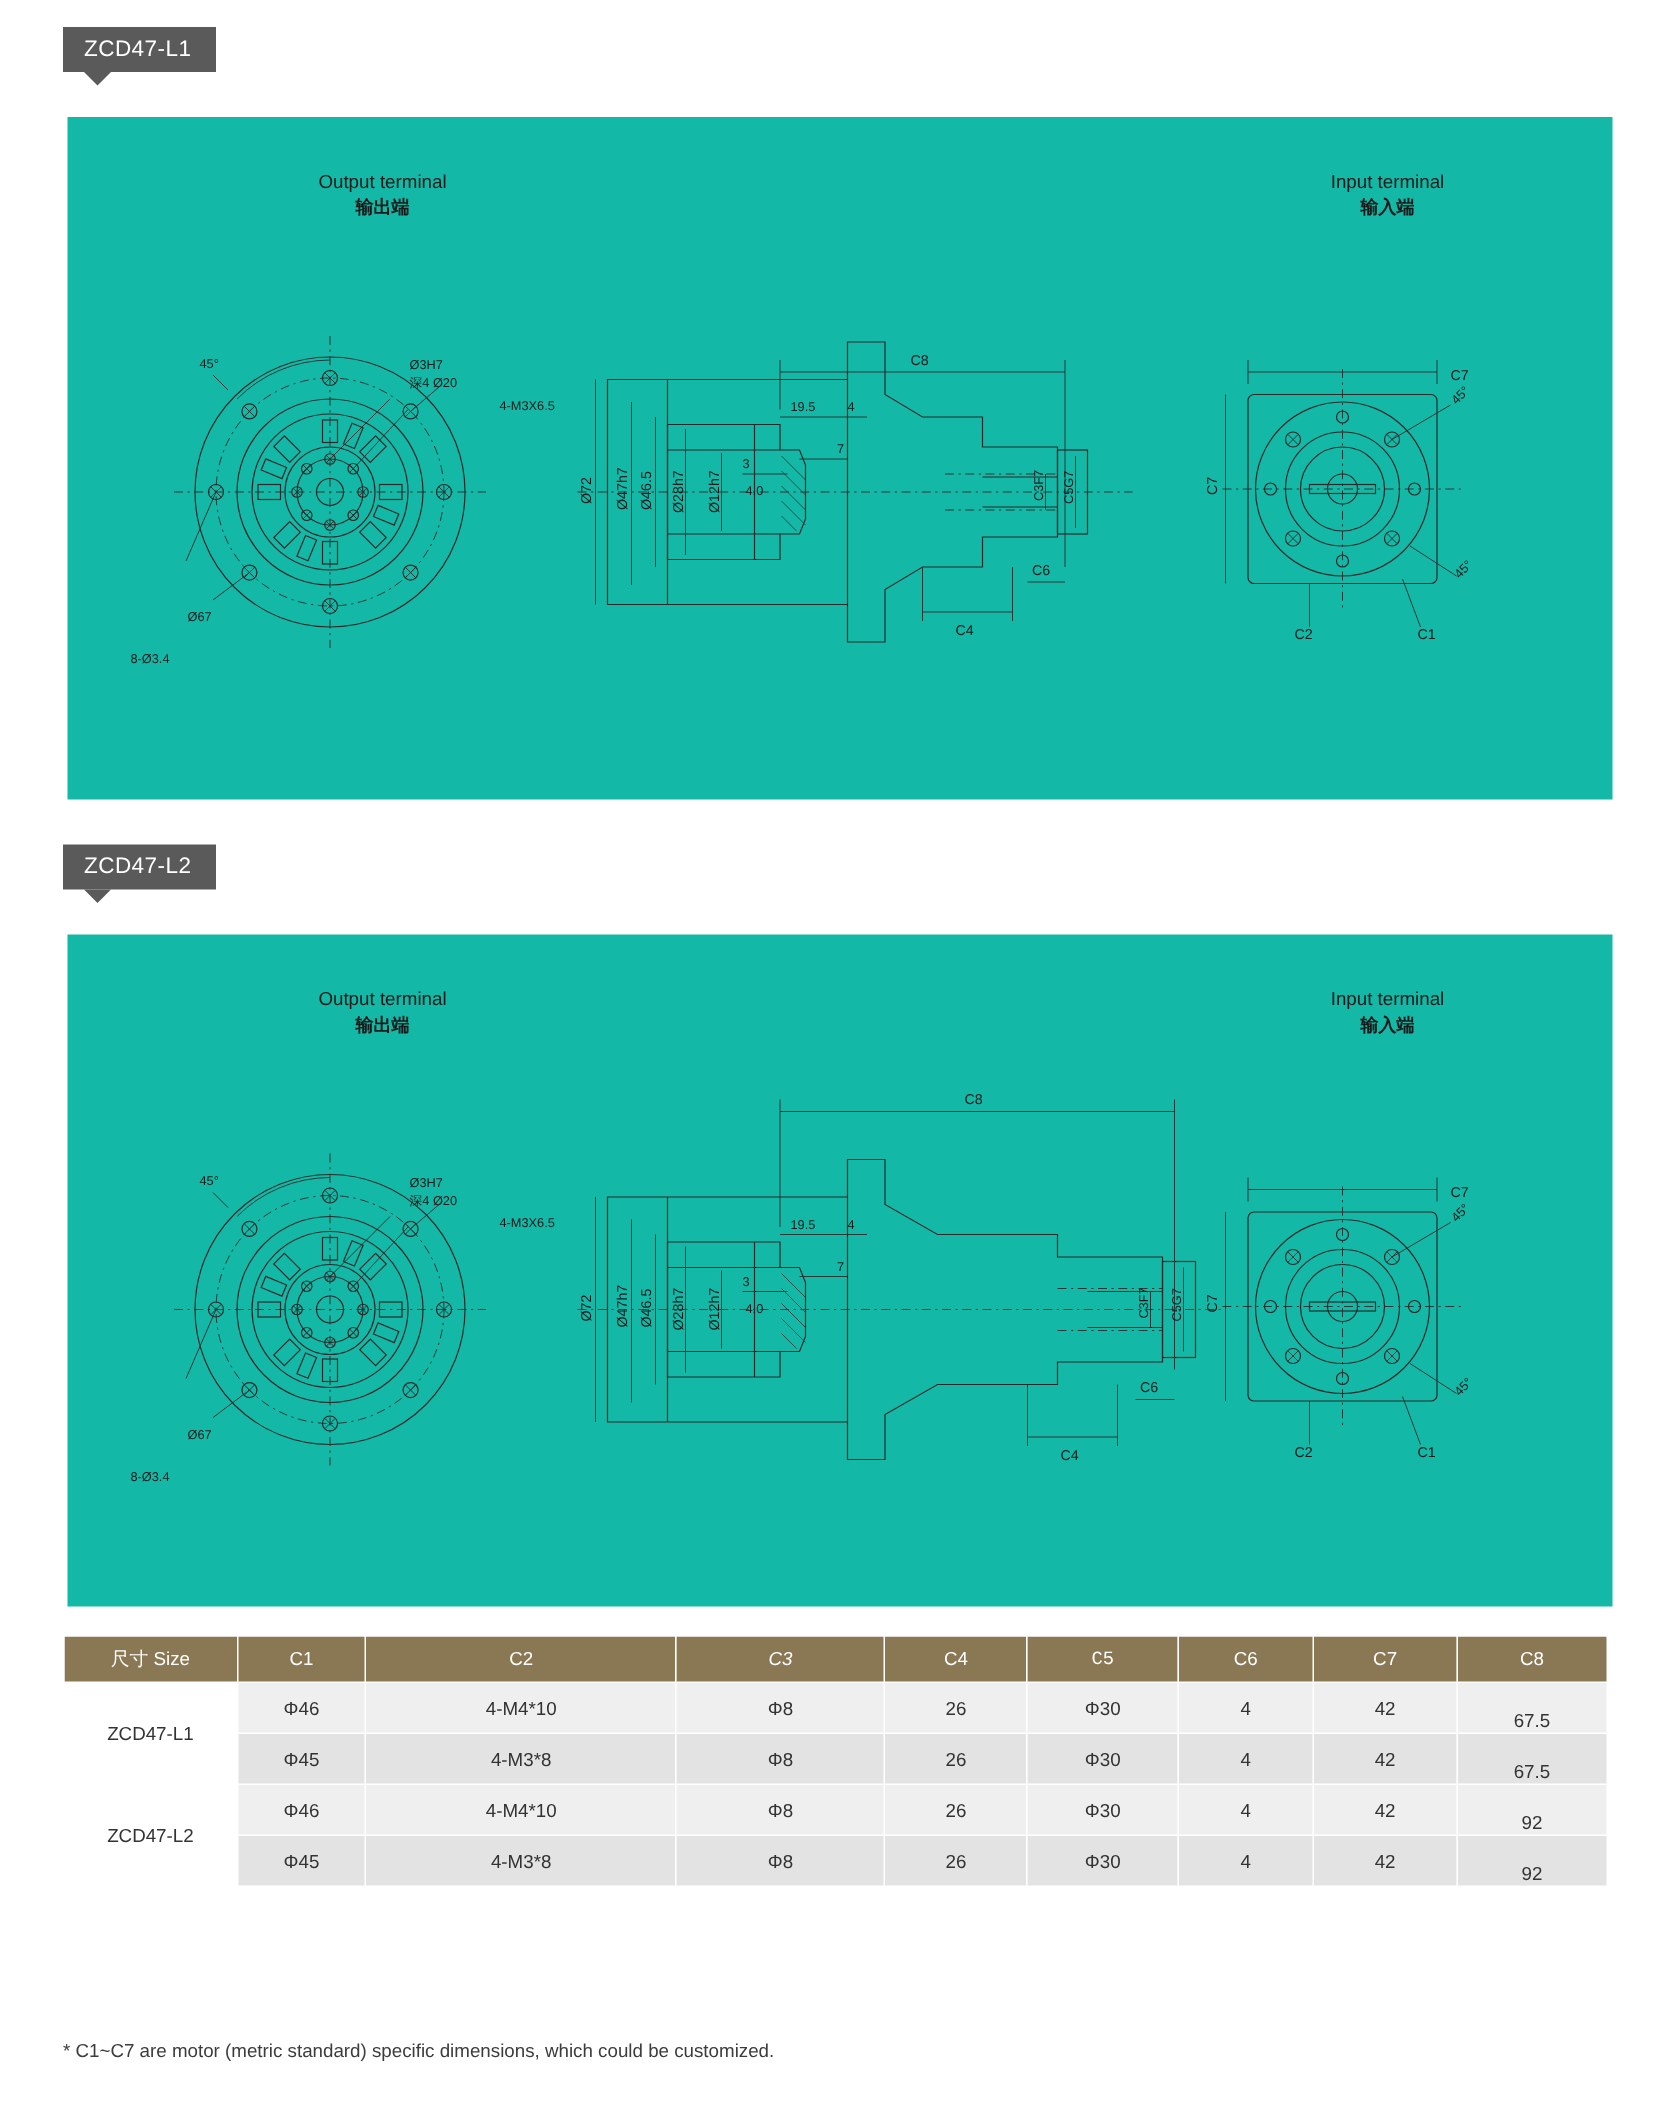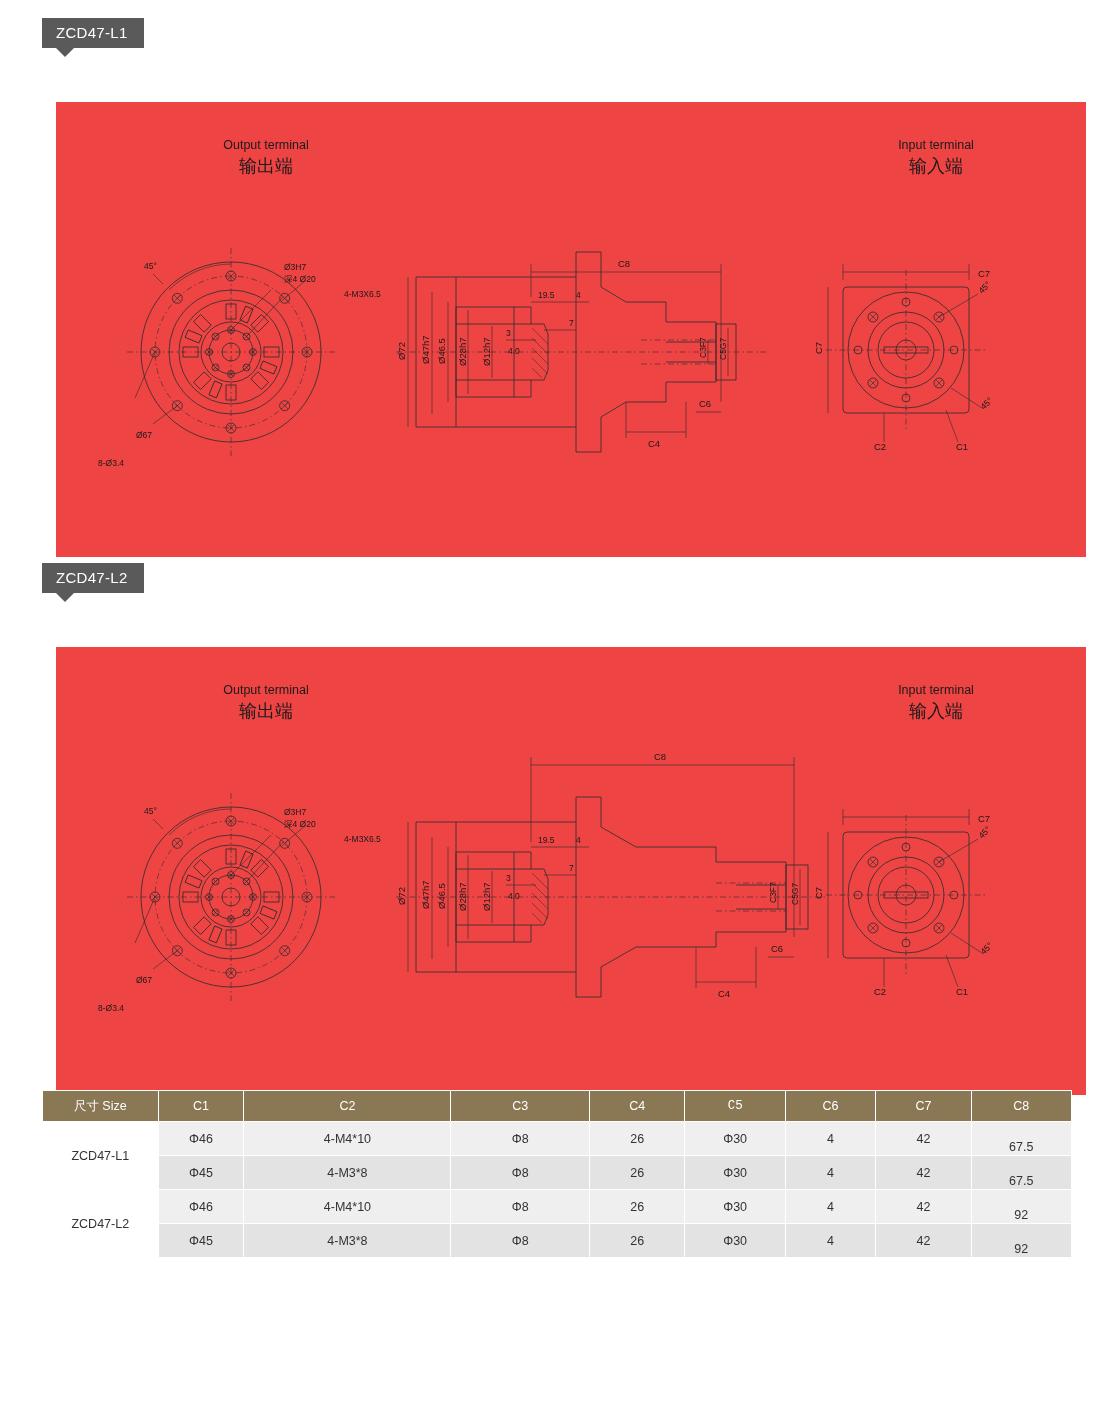--- a/index.html
+++ b/index.html
@@ -30,33 +30,32 @@
     left:14px;bottom:-9px;
     width:0;height:0;
     border-left:9px solid transparent;
     border-right:9px solid transparent;
     border-top:9px solid #5a5a5a;
   }
 
   
   .panel{
     position:absolute;
-    background:#ef4444;
-    left:56px;
+    background:#14b8a6;
+    left:45px;
     width:1030px;
-    margin-top:24px;
   }
   .panel .lbl{
     position:absolute;
     font-size:12.5px;
     color:#1a1a1a;
     text-align:center;
     white-space:nowrap;
   }
-  .panel .lbl .cn{display:block;font-size:18px;margin-top:2px;}
+  .panel .lbl .cn{display:block;font-size:12px;margin-top:2px;font-weight:bold;}
 
   svg{display:block;}
   .dl{stroke:#2b2b2b;stroke-width:.8;fill:none;}
   .dl-thin{stroke:#2b2b2b;stroke-width:.6;fill:none;}
   .dash{stroke:#2b2b2b;stroke-width:.6;fill:none;stroke-dasharray:6 3 1.5 3;}
   .hatch{fill:none;stroke:#2b2b2b;stroke-width:.5;}
   .txt{font-family:"Liberation Sans",sans-serif;font-size:9.5px;fill:#1a1a1a;}
   .txt8{font-family:"Liberation Sans",sans-serif;font-size:8.5px;fill:#1a1a1a;}
 
   
@@ -536,21 +535,21 @@
       <text class="txt" x="900" y="348">C1</text>
     </svg>
   </div>
 
   <table style="top:1090px;">
     <thead>
       <tr>
         <th style="width:115px;margin-top:44px;">尺寸 Size</th>
         <th style="width:85px;">C1</th>
         <th style="width:210px;">C2</th>
-        <th style="width:140px;">C3</th>
+        <th style="width:140px;font-style:italic;">C3</th>
         <th style="width:95px;">C4</th>
         <th style="width:100px;font-family:Liberation Mono, monospace;">C5</th>
         <th style="width:90px;">C6</th>
         <th style="width:95px;">C7</th>
         <th style="width:100px;">C8</th>
       </tr>
     </thead>
     <tbody>
       <tr class="odd">
         <td class="name" rowspan="2">ZCD47-L1</td>
@@ -590,14 +589,15 @@
         <td>Φ8</td>
         <td>26</td>
         <td>Φ30</td>
         <td>4</td>
         <td>42</td>
         <td style="vertical-align:bottom;">92</td>
       </tr>
     </tbody>
   </table>
 
+  <div class="note" style="top:1360px;">* C1~C7 are motor (metric standard) specific dimensions, which could be customized.</div>
 
 </div>
 
 </body></html>

